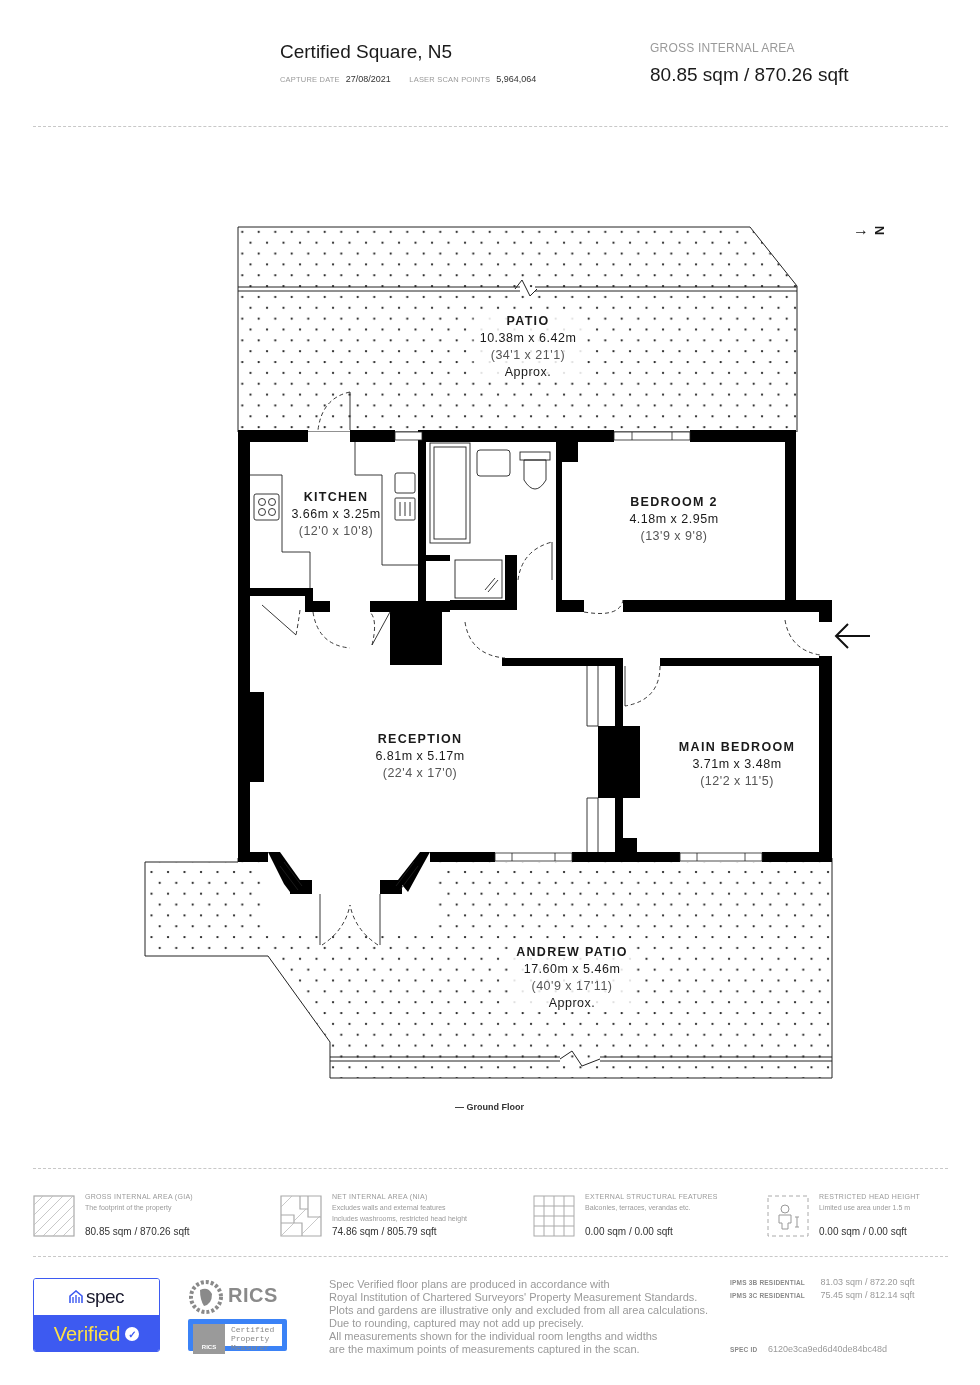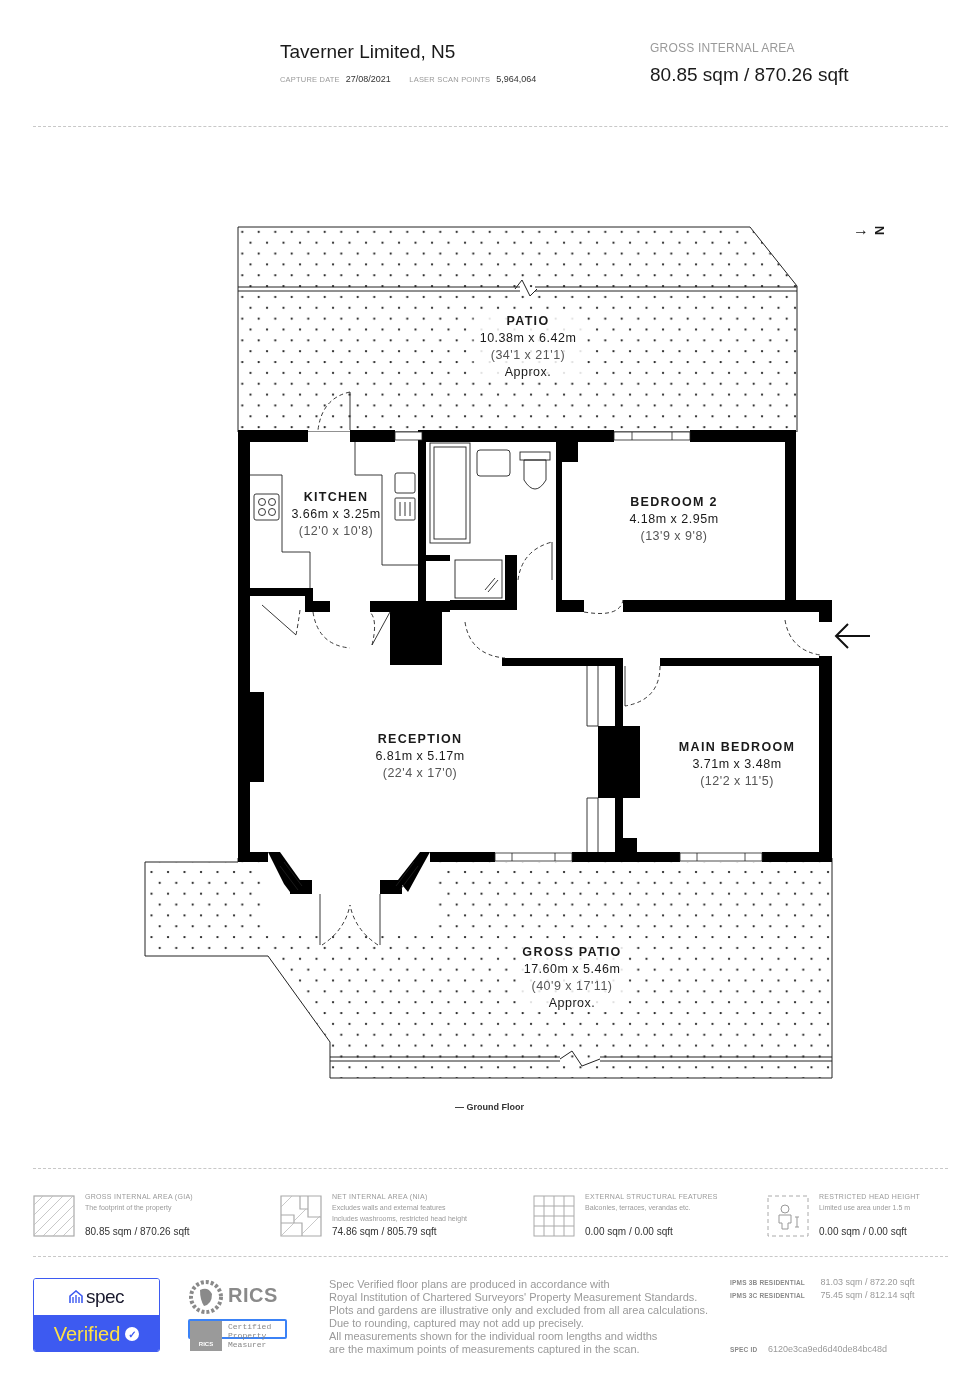--- a/index.html
+++ b/index.html
@@ -40,38 +40,38 @@
 
   .spec-badge { position: absolute; left: 33px; top: 1278px; width: 127px; height: 74px; border: 1px solid #3d5af1; border-radius: 3px; overflow: hidden; }
   .spec-top { height: 36px; background: #fff; display: flex; align-items: center; justify-content: center; gap: 3px; }
   .spec-top .word { font-size: 19px; color: #1a1a2e; letter-spacing: -0.5px; }
   .spec-bottom { height: 38px; background: #3d5af1; display: flex; align-items: center; justify-content: center; gap: 5px; }
   .spec-bottom .word { font-size: 20px; color: #fde047; }
   .check { width: 14px; height: 14px; border-radius: 50%; background: #fff; color: #3d5af1; font-size: 10px; font-weight: bold; display: flex; align-items: center; justify-content: center; }
 
   .rics { position: absolute; left: 186px; top: 1278px; width: 105px; height: 76px; }
   .rics .word { position: absolute; left: 42px; top: 6px; font-size: 20px; font-weight: bold; color: #8a8a8a; letter-spacing: 0.5px; }
-  .rics .cert { position: absolute; left: 2px; top: 41px; width: 99px; height: 20px; border: 2px solid #3b82f6; border-radius: 2px; }
+  .rics .cert { position: absolute; left: 2px; top: 41px; width: 99px; height: 32px; border: 5px solid #3b82f6; border-radius: 2px; }
   .rics .cert .box { position: absolute; left: 0; top: 0; width: 32px; height: 30px; background: #9a9a9a; color: #fff; font-size: 6px; font-weight: bold; text-align: center; padding-top: 20px; }
   .rics .cert .txt { position: absolute; left: 38px; top: 1px; font-family: "Liberation Mono", monospace; font-size: 8px; color: #888; line-height: 9px; }
 
   .disclaimer { position: absolute; left: 329px; top: 1278px; width: 380px; font-size: 11px; color: #9a9a9a; line-height: 13px; }
   .disclaimer div { white-space: nowrap; }
 
   .ipms { position: absolute; left: 730px; top: 1277px; font-size: 9px; color: #9a9a9a; }
   .ipms .row { height: 13px; white-space: nowrap; }
   .ipms .k { display: inline-block; width: 88px; font-size: 6.5px; font-weight: bold; letter-spacing: 0.2px; color: #8a8a8a; }
   .specid { position: absolute; left: 730px; top: 1344px; font-size: 9px; color: #9a9a9a; white-space: nowrap; }
   .specid .k { font-size: 6.5px; font-weight: bold; color: #8a8a8a; margin-right: 8px; letter-spacing: 0.2px; }
 </style>
 </head>
 <body>
 
 <div class="header">
-  <div class="prop-title">Taverner Limited, N5</div>
+  <div class="prop-title">Certified Square, N5</div>
   <div class="meta">
     <span class="k">CAPTURE DATE</span><span class="v">27/08/2021</span>
     <span class="k">LASER SCAN POINTS</span><span class="v">5,964,064</span>
   </div>
   <div class="gia-label">GROSS INTERNAL AREA</div>
   <div class="gia-value">80.85 sqm / 870.26 sqft</div>
 </div>
 <div class="dash-line" style="top:126px"></div>
 
 <svg style="position:absolute;left:0;top:0" width="980" height="1130" viewBox="0 0 980 1130">
@@ -254,21 +254,21 @@
   <div class="name">RECEPTION</div>
   <div class="m">6.81m x 5.17m</div>
   <div class="ft">(22'4 x 17'0)</div>
 </div>
 <div class="room-label" style="left:737px;top:740px">
   <div class="name">MAIN BEDROOM</div>
   <div class="m">3.71m x 3.48m</div>
   <div class="ft">(12'2 x 11'5)</div>
 </div>
 <div class="room-label patio" style="left:572px;top:943px">
-  <div class="name">GROSS PATIO</div>
+  <div class="name">ANDREW PATIO</div>
   <div class="m">17.60m x 5.46m</div>
   <div class="ft">(40'9 x 17'11)</div>
   <div class="ap">Approx.</div>
 </div>
 
 <div class="floor-caption">— Ground Floor</div>
 
 <div class="dash-line" style="top:1168px"></div>
 
 <div class="legend" style="left:33px">

